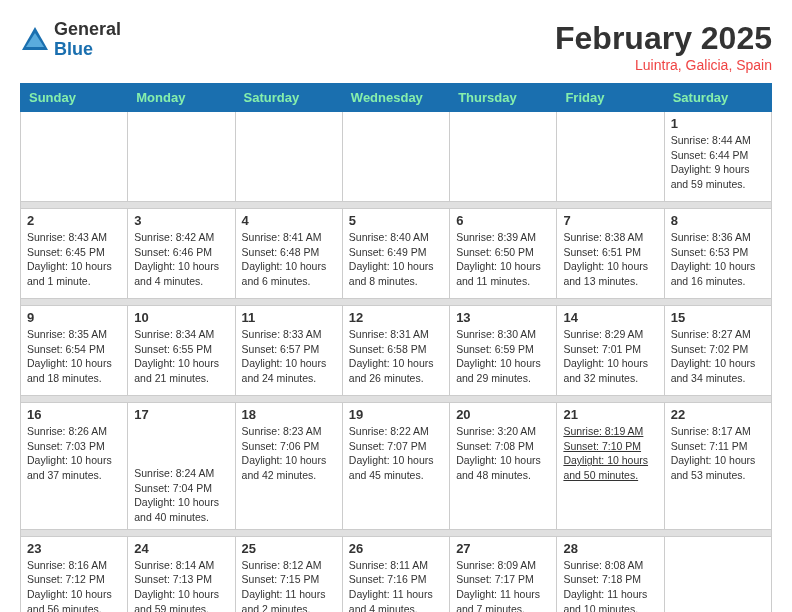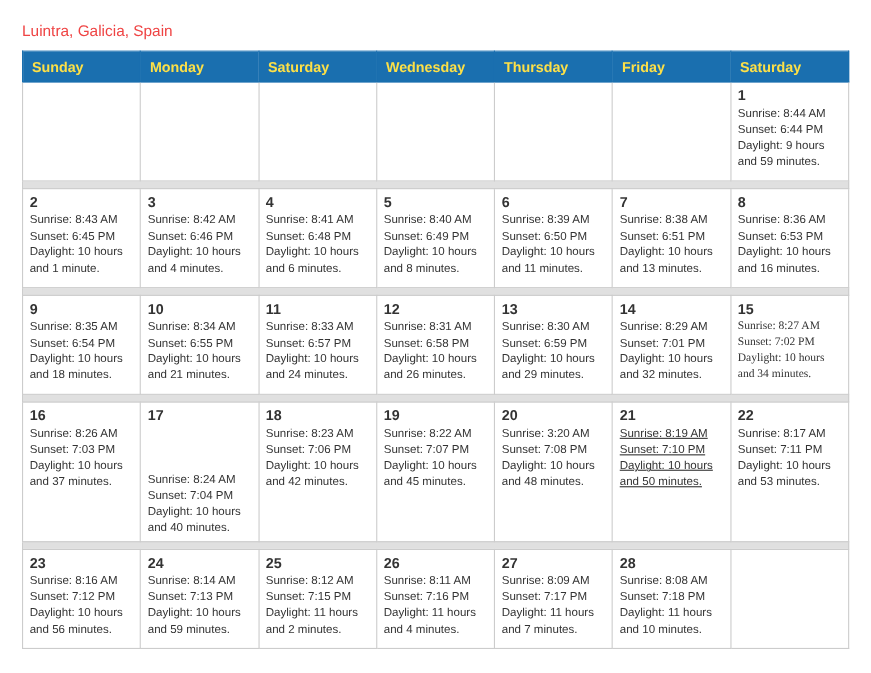--- a/index.html
+++ b/index.html
@@ -52,21 +52,21 @@
       font-size: 14px;
       color: #ef4444;
     }
     .calendar {
       width: 100%;
       border-collapse: collapse;
       border: 1px solid #ccc;
     }
     .calendar th {
       background: #1a6faf;
-      color: #fde047;
+      color: #86efac;
       text-align: left;
       padding: 6px 8px;
       font-size: 13px;
       border: 1px solid #1a6faf;
     }
     .calendar td {
       vertical-align: top;
       padding: 4px 6px;
       border: 1px solid #ccc;
       width: calc(100% / 7);
@@ -90,21 +90,32 @@
       background: #f9f9f9;
     }
     tr.week-row td {
       height: 90px;
     }
   </style>
 </head>
 <body>
 
 <div class="header">
+  <div class="logo">
+    <svg class="logo-icon" viewBox="0 0 30 30">
+      <polygon points="15,2 28,25 2,25" fill="#1a6faf"></polygon>
+      <polygon points="15,8 24,22 6,22" fill="#5aabdd"></polygon>
+    </svg>
+    <div class="logo-text">
+      <span class="logo-general">General</span>
+      <span class="logo-blue">Blue</span>
+    </div>
+  </div>
   <div class="title-block">
+    <div class="month-title">February 2025</div>
     <div class="subtitle">Luintra, Galicia, Spain</div>
   </div>
 </div>
 
 <table class="calendar">
   <thead>
     <tr>
     <th>Sunday</th>
         <th>Monday</th>
         <th>Saturday</th>
@@ -211,21 +222,21 @@
 Daylight: 10 hours and 29 minutes.</div>
         </td>
         <td>
           <span class="day-number">14</span>
           <div class="day-info" style="white-space: pre-line;">Sunrise: 8:29 AM
 Sunset: 7:01 PM
 Daylight: 10 hours and 32 minutes.</div>
         </td>
         <td>
           <span class="day-number">15</span>
-          <div class="day-info" style="white-space: pre-line; font-family: Liberation Serif, serif;">Sunrise: 8:27 AM
+          <div class="day-info" style="white-space: pre-line;">Sunrise: 8:27 AM
 Sunset: 7:02 PM
 Daylight: 10 hours and 34 minutes.</div>
         </td>
       </tr>
       <tr>
         <td colspan="7" style="background-color: rgb(224, 224, 224); padding: 3px; border: 1px solid rgb(204, 204, 204);"></td>
       </tr>
       <tr class="week-row">
         <td>
           <span class="day-number">16</span>

